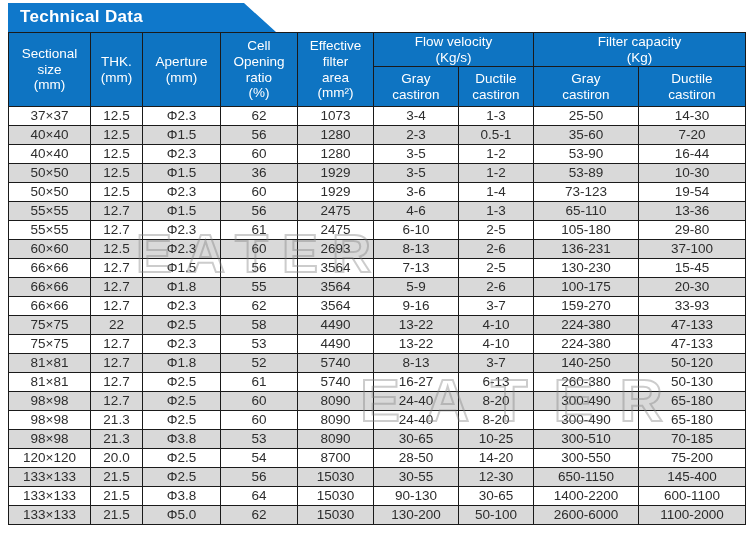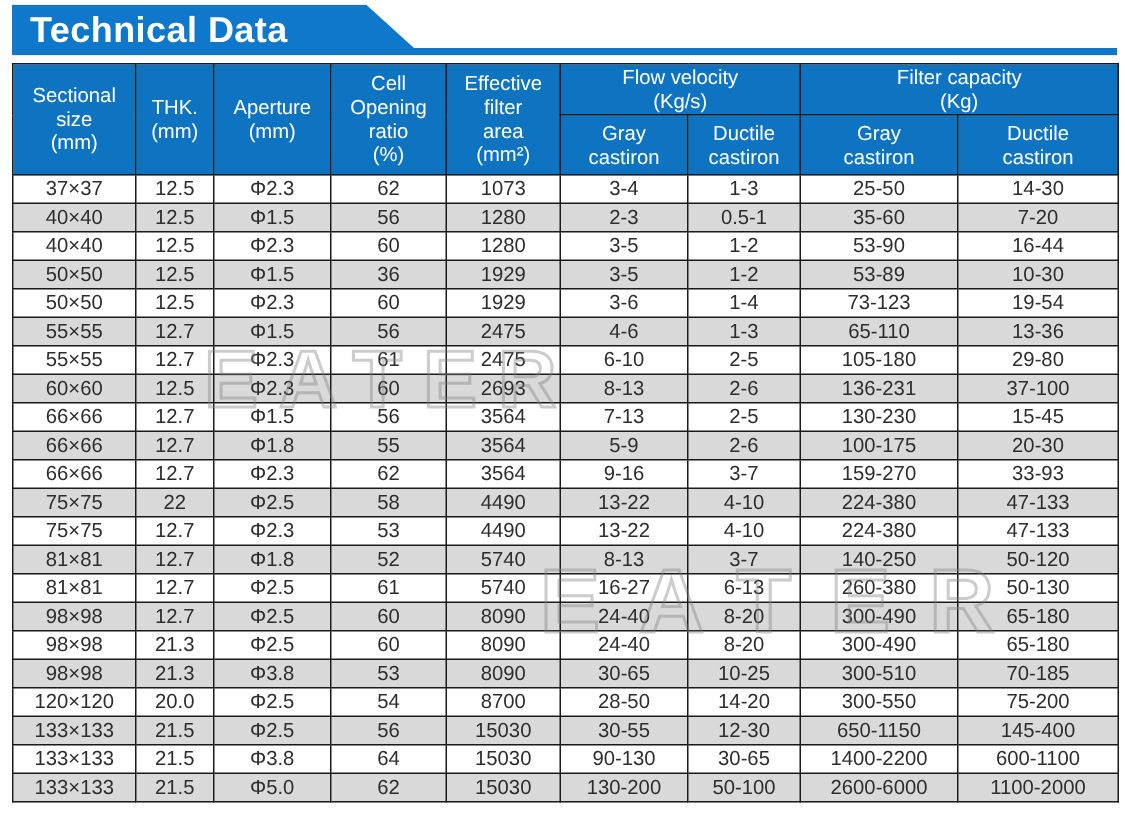--- a/index.html
+++ b/index.html
@@ -8,25 +8,25 @@
     font-family:"Liberation Sans", sans-serif; background:#ffffff;
   }
   
   .banner {
     position:absolute; left:8px; top:3px; width:737px; height:34px;
     background:#0f78cb;
     clip-path: polygon(0 0, 236px 0, 268px 29px, 737px 29px, 737px 34px, 0 34px);
   }
   .banner-title {
     position:absolute; left:12px; top:4px;
-    font-size:24px; font-weight:bold; color:#ffffff; letter-spacing:0.3px;
+    font-size:17px; font-weight:bold; color:#ffffff; letter-spacing:0.3px;
   }
   
   table.tech {
-    position:absolute; left:8px; top:42px; width:737px;
+    position:absolute; left:8px; top:32px; width:737px;
     border-collapse:collapse; table-layout:fixed;
     font-family:"Liberation Sans", sans-serif;
     border-radius:32px;
   }
   table.tech th, table.tech td {
     border:1px solid #1a1a1a; text-align:center; vertical-align:middle; padding:0;
   }
   table.tech thead th {
     background:#0e74c2; color:#ffffff; font-weight:normal;
     font-size:13.5px; line-height:1.18; white-space:pre-line;

